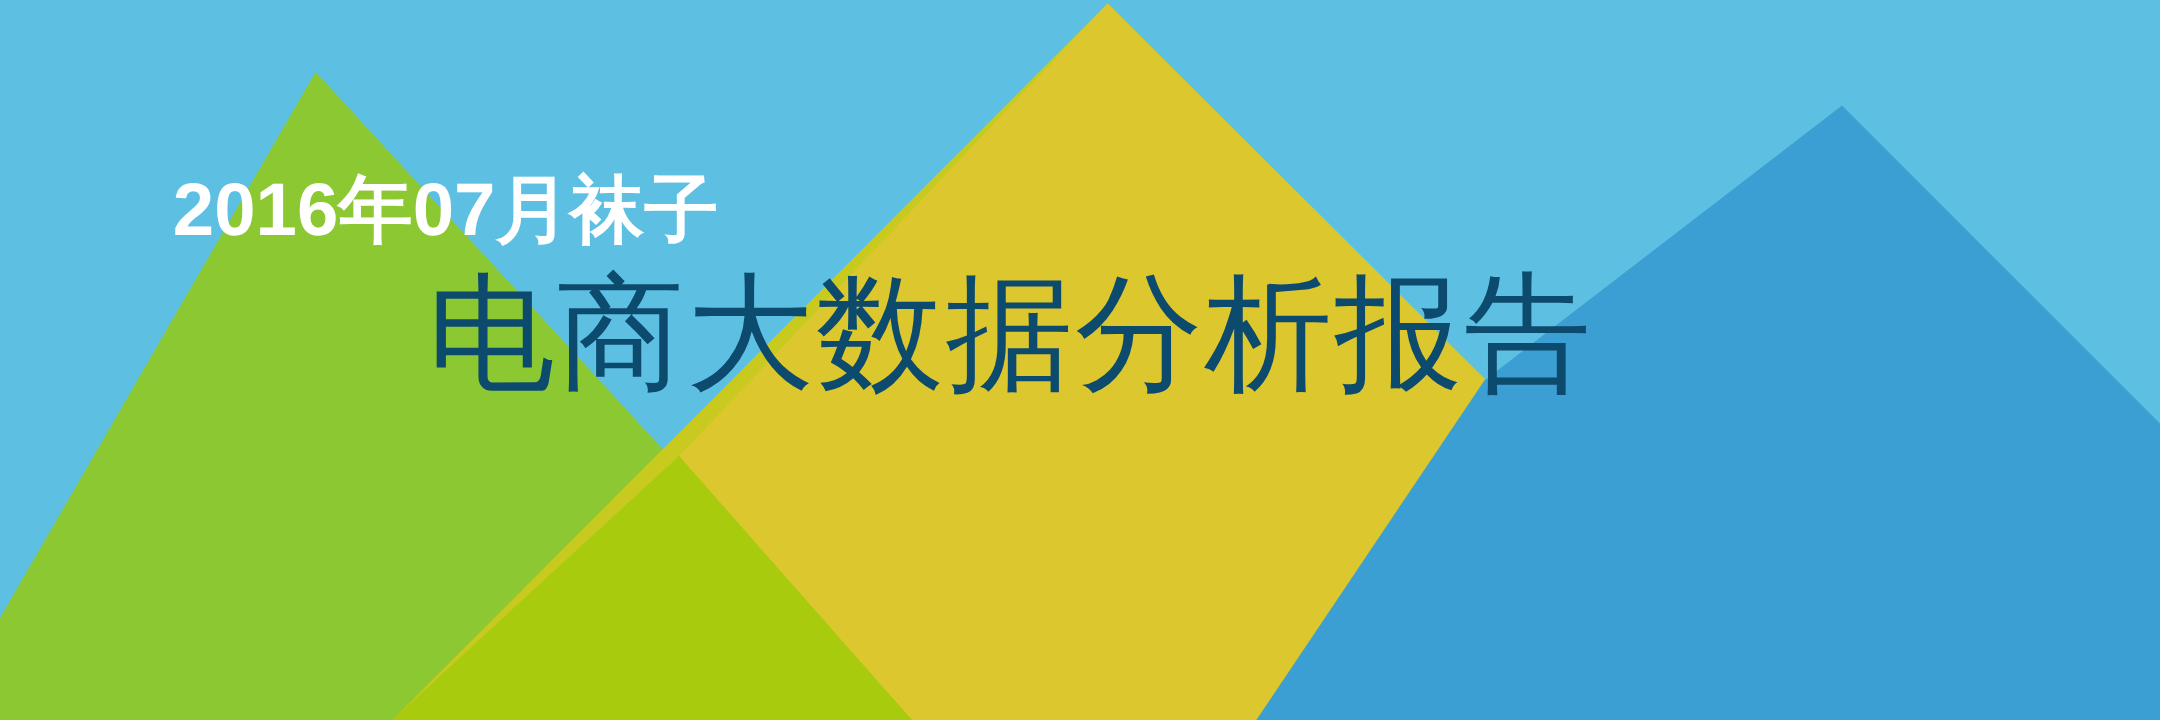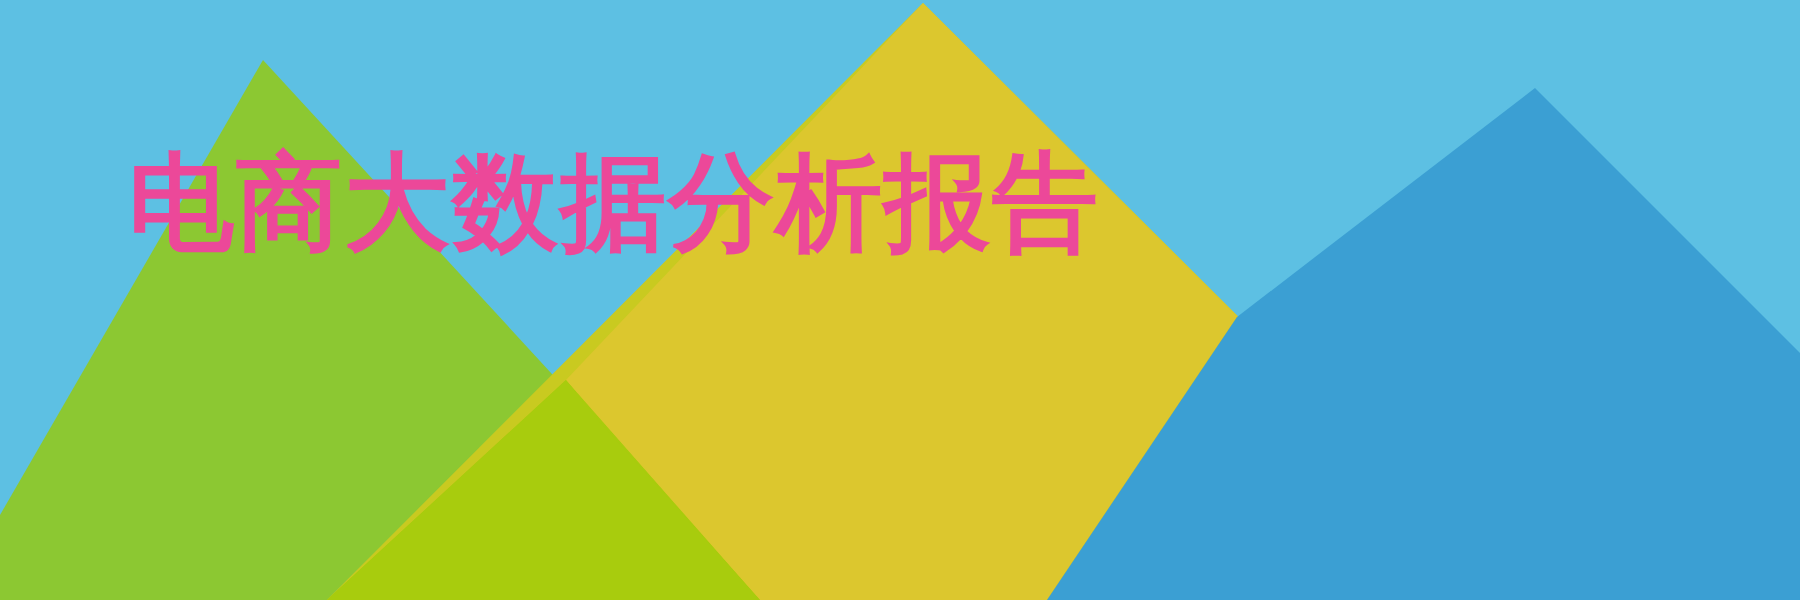--- a/index.html
+++ b/index.html
@@ -34,27 +34,28 @@
     color: #ffffff;
     font-size: 62px;
     font-weight: 700;
     line-height: 76px;
     letter-spacing: 0px;
     white-space: nowrap;
     margin: 0 0 0 16px;
   }
   #line-two {
     display: block;
-    color: #ec4899;
+    color: #0c4a6e;
     font-size: 106px;
-    font-weight: 700;
+    font-weight: 400;
     line-height: 116px;
     letter-spacing: 2px;
     white-space: nowrap;
     margin: 6px 0 0 0;
+    text-align: right;
   }
 </style>
 </head>
 <body>
 
 <div id="banner">
 
   <svg id="bg-layer" viewBox="0 0 1800 600" preserveAspectRatio="none">
     <rect x="0" y="0" width="1800" height="600" fill="#5DC0E3"></rect>
 
@@ -69,16 +70,17 @@
     <polygon points="923,3 1237,317 1047,600 760,600 566,380" fill="#DCC72E"></polygon>
 
     <polygon points="760,600 327,600 566,380 598,420" fill="#A8CC0D"></polygon>
 
     <polygon points="1237,317 1523,600 1047,600" fill="#D4BE2A"></polygon>
 
     <polygon points="1535,88 1800,353 1800,600 1047,600 1237,317" fill="#3B9FD3"></polygon>
   </svg>
 
   <div id="title-block">
+    <span id="line-one">2016年07月袜子</span>
     <span id="line-two">电商大数据分析报告</span>
   </div>
 
 </div>
 
 </body></html>

